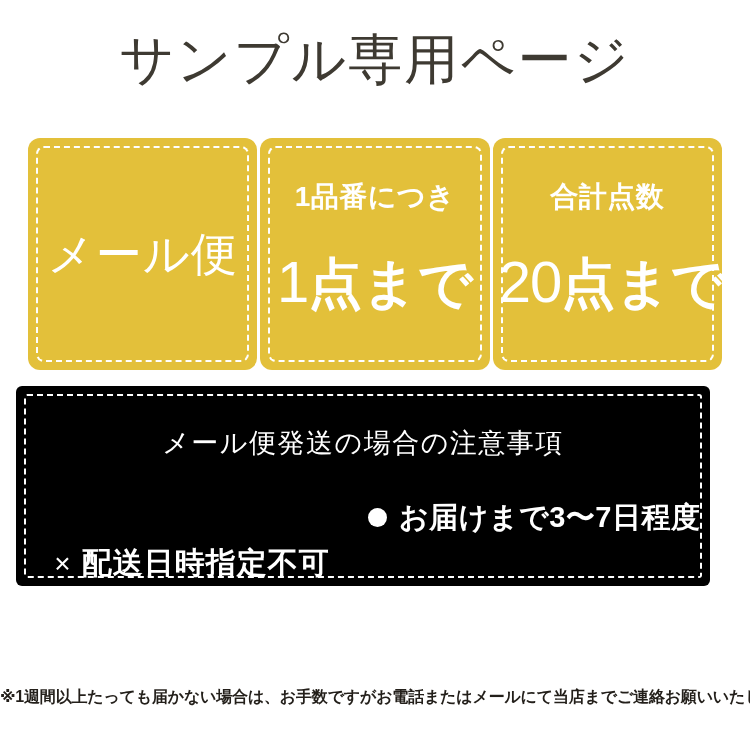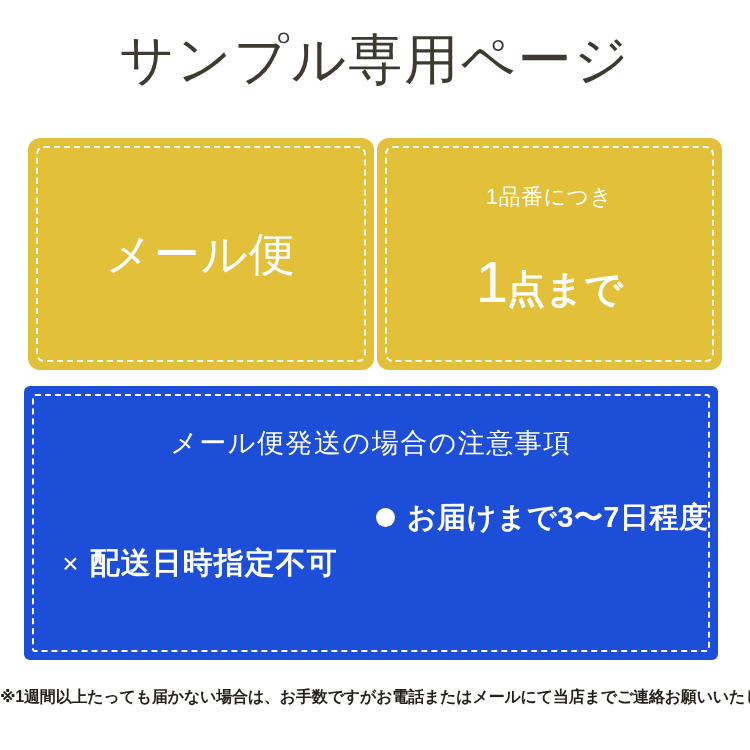--- a/index.html
+++ b/index.html
@@ -82,54 +82,54 @@
   .big-line {
     font-size: 46px;
     line-height: 56px;
     font-weight: 400;
     letter-spacing: 1px;
     white-space: nowrap;
   }
 
   
   .box-caption {
-    font-size: 22px;
+    font-size: 28px;
     line-height: 26px;
-    font-weight: 400;
+    font-weight: 700;
     letter-spacing: 0.5px;
     white-space: nowrap;
     margin-bottom: 44px;
   }
   .box-value {
     white-space: nowrap;
     display: block;
     line-height: 56px;
   }
   .box-value .num {
     font-size: 58px;
     font-weight: 400;
     letter-spacing: -1px;
     vertical-align: baseline;
   }
   .box-value .unit {
-    font-size: 38px;
+    font-size: 54px;
     font-weight: 700;
     letter-spacing: 0px;
     vertical-align: baseline;
     text-align: center;
   }
 
   
   .notice-panel {
     position: absolute;
-    left: 24px;
+    left: 16px;
     top: 386px;
     width: 694px;
-    height: 274px;
-    background: #1d4ed8;
+    height: 200px;
+    background: #000000;
     border-radius: 6px;
     box-sizing: border-box;
   }
   .notice-panel .dash-frame {
     position: absolute;
     left: 8px;
     top: 8px;
     right: 8px;
     bottom: 8px;
     border: 2px dashed #ffffff;
@@ -245,20 +245,29 @@
     <div class="feature-box">
       <span class="dash-frame"></span>
       <div class="box-inner">
         <div class="box-caption">1品番につき</div>
         <div class="box-value">
           <span class="num">1</span><span class="unit">点まで</span>
         </div>
       </div>
     </div>
 
+    <div class="feature-box">
+      <span class="dash-frame"></span>
+      <div class="box-inner">
+        <div class="box-caption">合計点数</div>
+        <div class="box-value">
+          <span class="num">20</span><span class="unit">点まで</span>
+        </div>
+      </div>
+    </div>
 
   </div>
 
   <div class="notice-panel">
     <span class="dash-frame"></span>
 
     <div class="notice-heading">メール便発送の場合の注意事項</div>
 
     <div class="notice-body">
 

